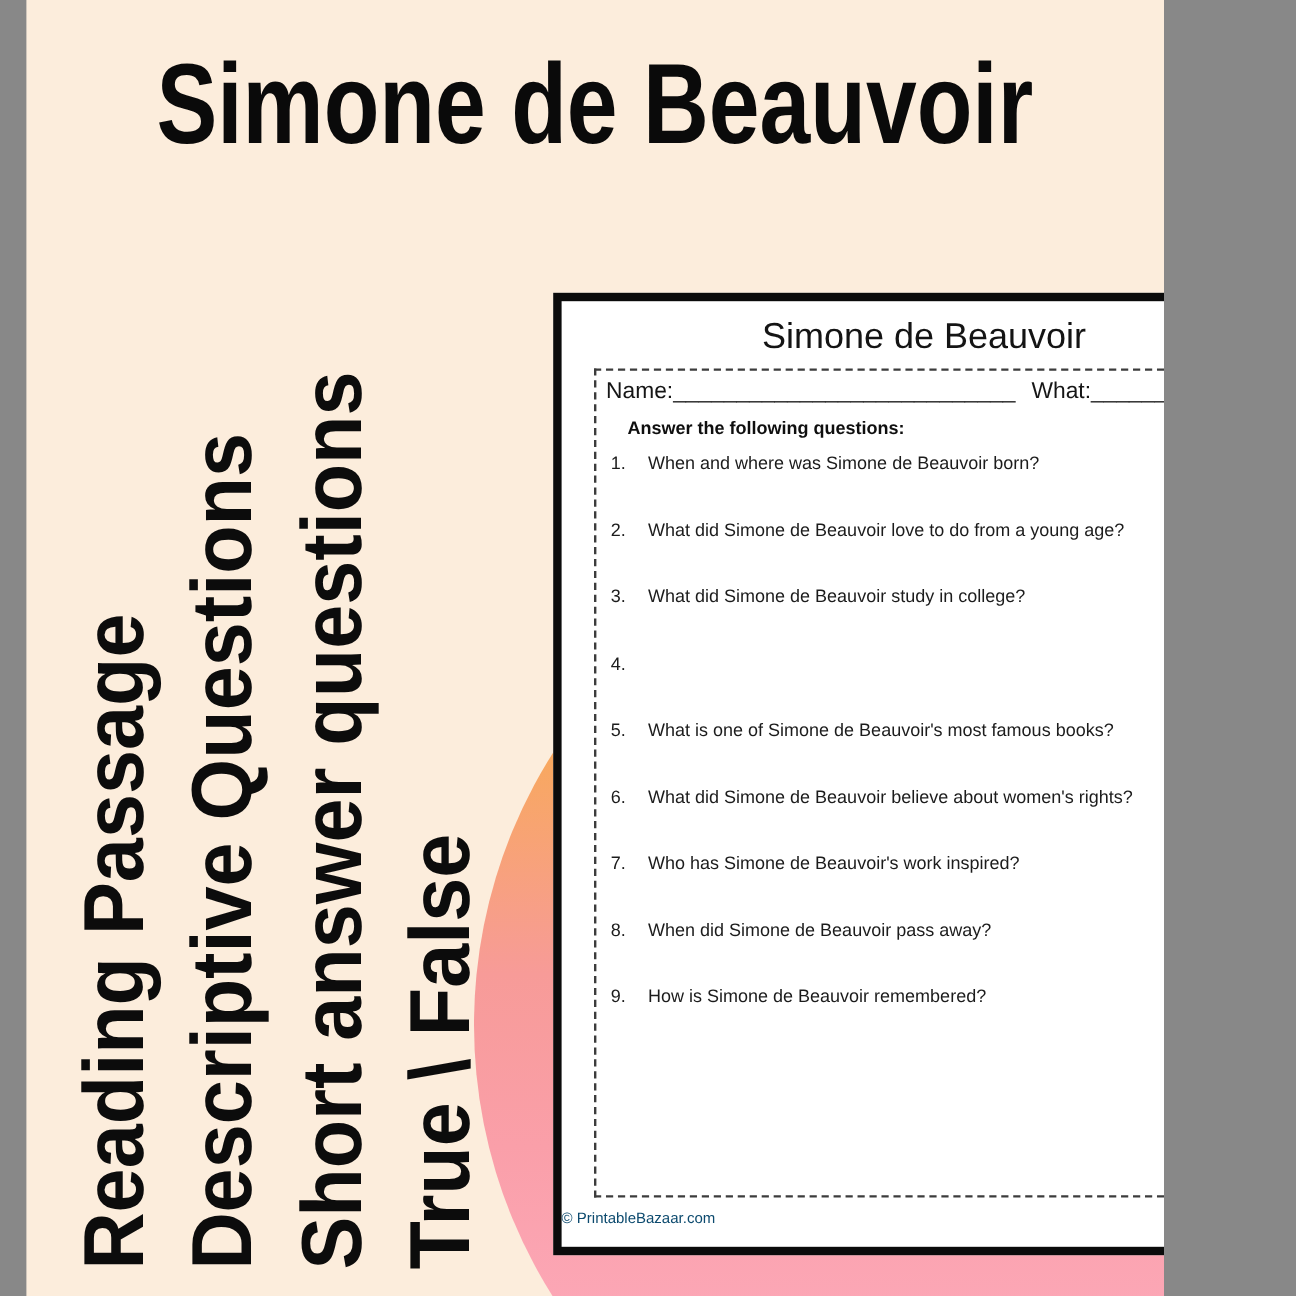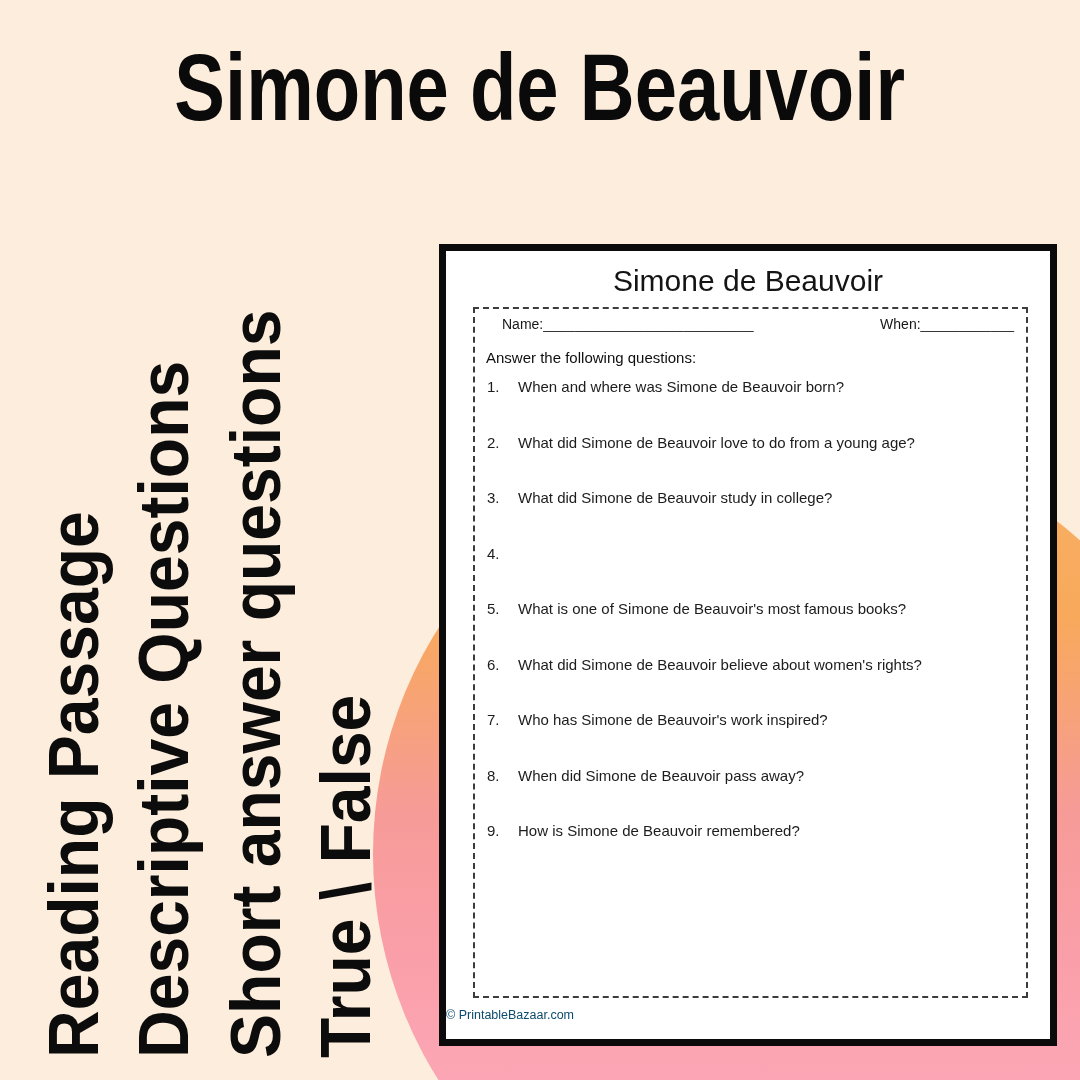--- a/index.html
+++ b/index.html
@@ -1,21 +1,22 @@
 <!DOCTYPE html>
 <html><head>
 <meta charset="utf-8">
 <style>
   html,body{margin:0;padding:0;background:#888;}
   .canvas{
     position:relative;
-    width:1080px;height:1080px;
+    width:948px;height:1080px;
     overflow:hidden;
     background:#FCEDDC;
     font-family:"Liberation Sans",sans-serif;
+    margin-left:22px;
   }
   
   .bg-circle{
     position:absolute;
     left:373px;top:431px;
     width:846px;height:846px;
     border-radius:50%;
     background:linear-gradient(180deg,
       #F9B166 0%,
       #F8A95B 22%,
@@ -74,33 +75,33 @@
   }
   .dashed-box{
     position:absolute;
     left:27px;top:56px;
     width:555px;height:691px;
     border:2px dashed #3c3c3c;
     box-sizing:border-box;
   }
   .name-row{
     position:absolute;
-    top:7px;left:27px;right:12px;
+    top:7px;left:8px;right:12px;
     display:flex;
     justify-content:space-between;
-    font-size:14px;
+    font-size:19px;
     color:#161616;
     white-space:nowrap;
   }
   .fill-line{letter-spacing:0;color:#2a2a2a;}
   .instruction{
     position:absolute;
-    top:40px;left:11px;
+    top:40px;left:26px;
     font-size:15px;
-    font-weight:normal;
+    font-weight:bold;
     color:#0f0f0f;
   }
   .questions{
     position:absolute;
     top:68px;left:12px;right:8px;
   }
   .q-row{
     display:flex;
     height:55.5px;
     font-size:15px;
@@ -137,21 +138,21 @@
   <div class="sheet">
     <div class="sheet-title">Simone de Beauvoir</div>
 
     <div class="dashed-box">
 
       <div class="name-row">
         <span>
           <span>Name:</span><span class="fill-line">___________________________</span>
         </span>
         <span>
-          <span>When:</span><span class="fill-line">____________</span>
+          <span>What:</span><span class="fill-line">____________</span>
         </span>
       </div>
 
       <div class="instruction">Answer the following questions:</div>
 
       <div class="questions">
   <div class="q-row">
     <span class="q-num">1.</span>
     <span class="q-text">When and where was Simone de Beauvoir born?</span>
   </div>

